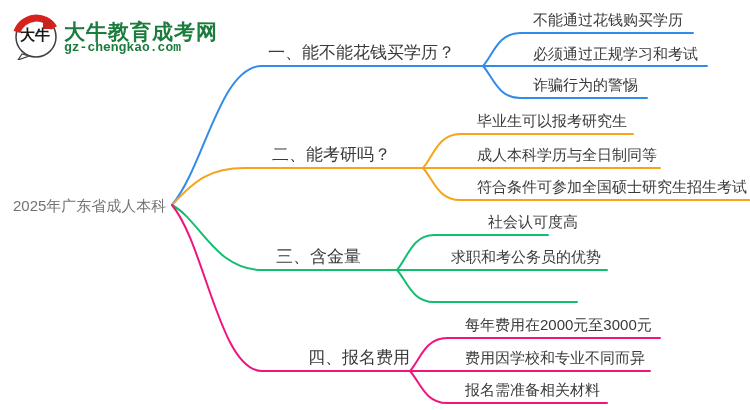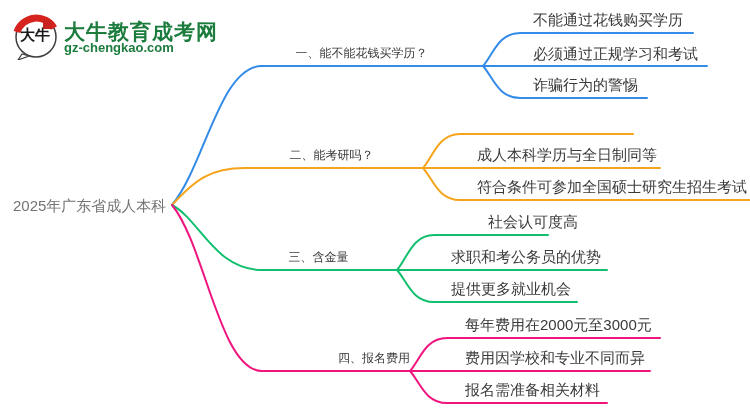--- a/index.html
+++ b/index.html
@@ -35,21 +35,21 @@
     color: #3a3a3a;
     font-size: 15px;
     line-height: 20px;
   }
   .root-label {
     font-size: 15px;
     color: #737373;
   }
   .branch-label {
     text-align: center;
-    font-size: 12px;
+    font-size: 17px;
   }
   .logo {
     position: absolute;
     left: 12px;
     top: 10px;
     width: 190px;
     height: 50px;
   }
   .logo-mark {
     position: absolute;
@@ -64,20 +64,21 @@
     color: #1b7c3d;
     white-space: nowrap;
   }
   .brand-domain {
     position: absolute;
     left: 52px; top: 30px;
     font-size: 13px;
     font-weight: bold;
     color: #1b7c3d;
     white-space: nowrap;
+    font-family: Liberation Mono, monospace;
   }
 </style>
 </head>
 <body>
 
 <div class="stage">
 
   <svg class="connectors" viewBox="0 0 750 410">
 
     <path d="M172,205 C205,165 220,66 262,66 L483,66" stroke="#338be8"></path>
@@ -117,24 +118,24 @@
 
   <div class="txt branch-label" style="left:240px; top:43px; width:243px;">一、能不能花钱买学历？</div>
   <div class="txt branch-label" style="left:240px; top:145px; width:183px;">二、能考研吗？</div>
   <div class="txt branch-label" style="left:240px; top:247px; width:157px;">三、含金量</div>
   <div class="txt branch-label" style="left:240px; top:348px; width:170px;text-align:right;">四、报名费用</div>
 
   <div class="txt" style="left:533px; top:10px;">不能通过花钱购买学历</div>
   <div class="txt" style="left:533px; top:44px;">必须通过正规学习和考试</div>
   <div class="txt" style="left:533px; top:75px;">诈骗行为的警惕</div>
 
+  <div class="txt" style="left:477px; top:111px;">毕业生可以报考研究生</div>
   <div class="txt" style="left:477px; top:177px;">符合条件可参加全国硕士研究生招生考试</div>
   <div class="txt" style="left:477px; top:145px;">成人本科学历与全日制同等</div>
 
   <div class="txt" style="left:451px; top:212px;margin-left:37px;">社会认可度高</div>
   <div class="txt" style="left:451px; top:247px;">求职和考公务员的优势</div>
-  <div class="txt" style="left:451px; top:279px;">提供更多就业机会</div>
 
   <div class="txt" style="left:465px; top:315px;">每年费用在2000元至3000元</div>
   <div class="txt" style="left:465px; top:348px;">费用因学校和专业不同而异</div>
   <div class="txt" style="left:465px; top:380px;">报名需准备相关材料</div>
 
 </div>
 
 </body></html>

